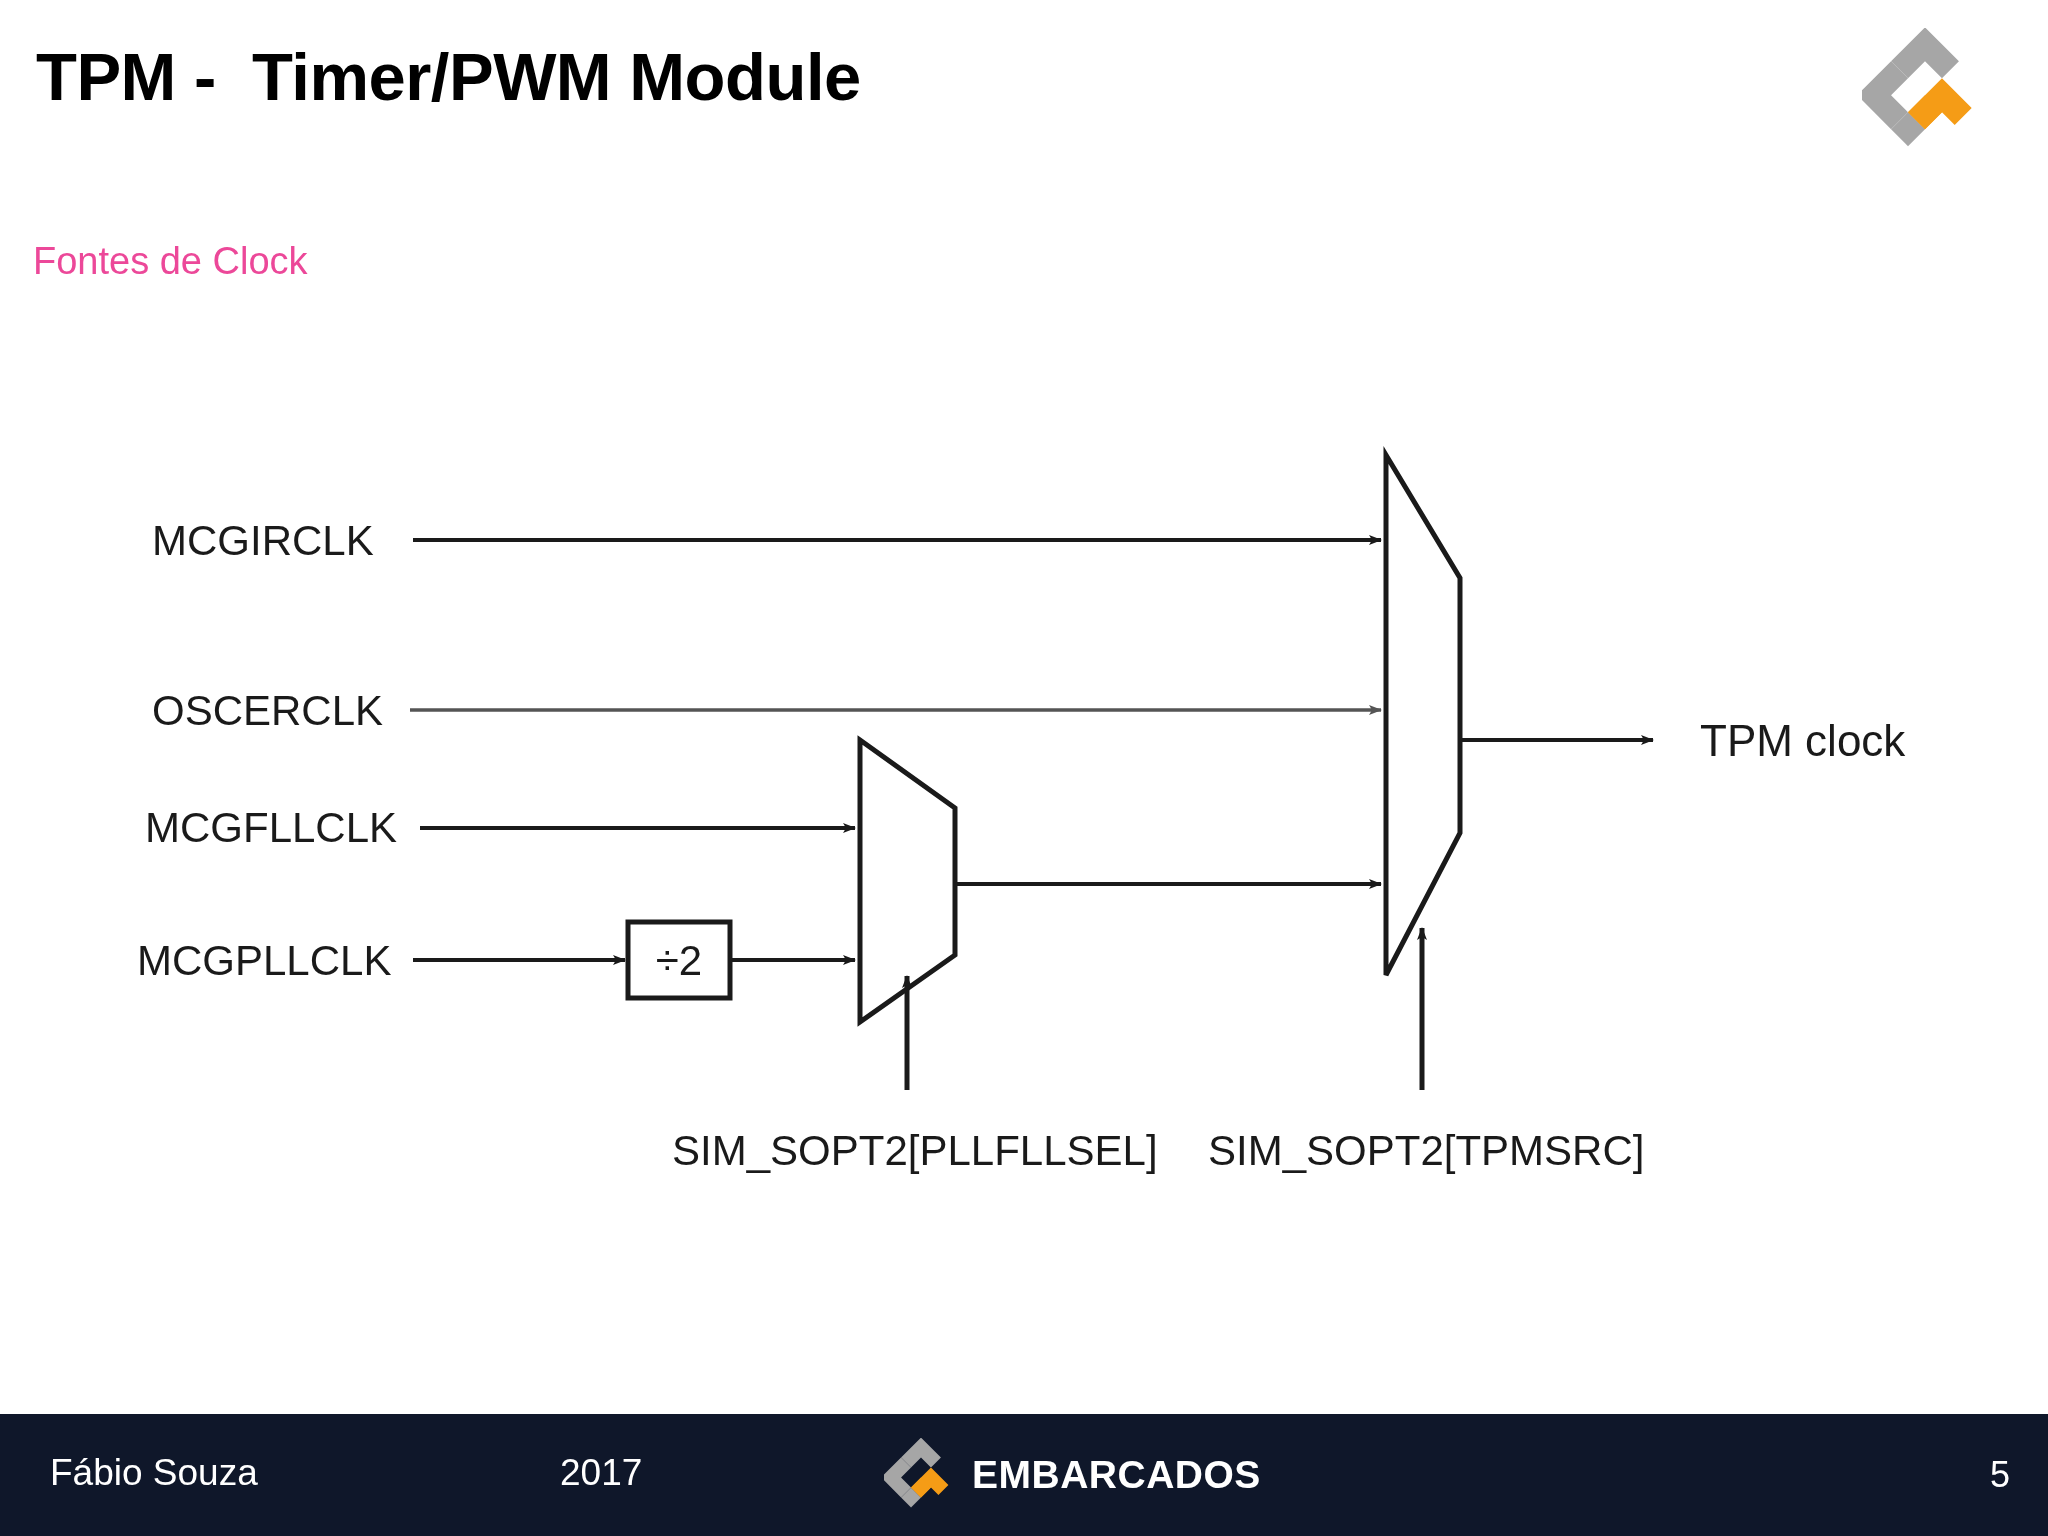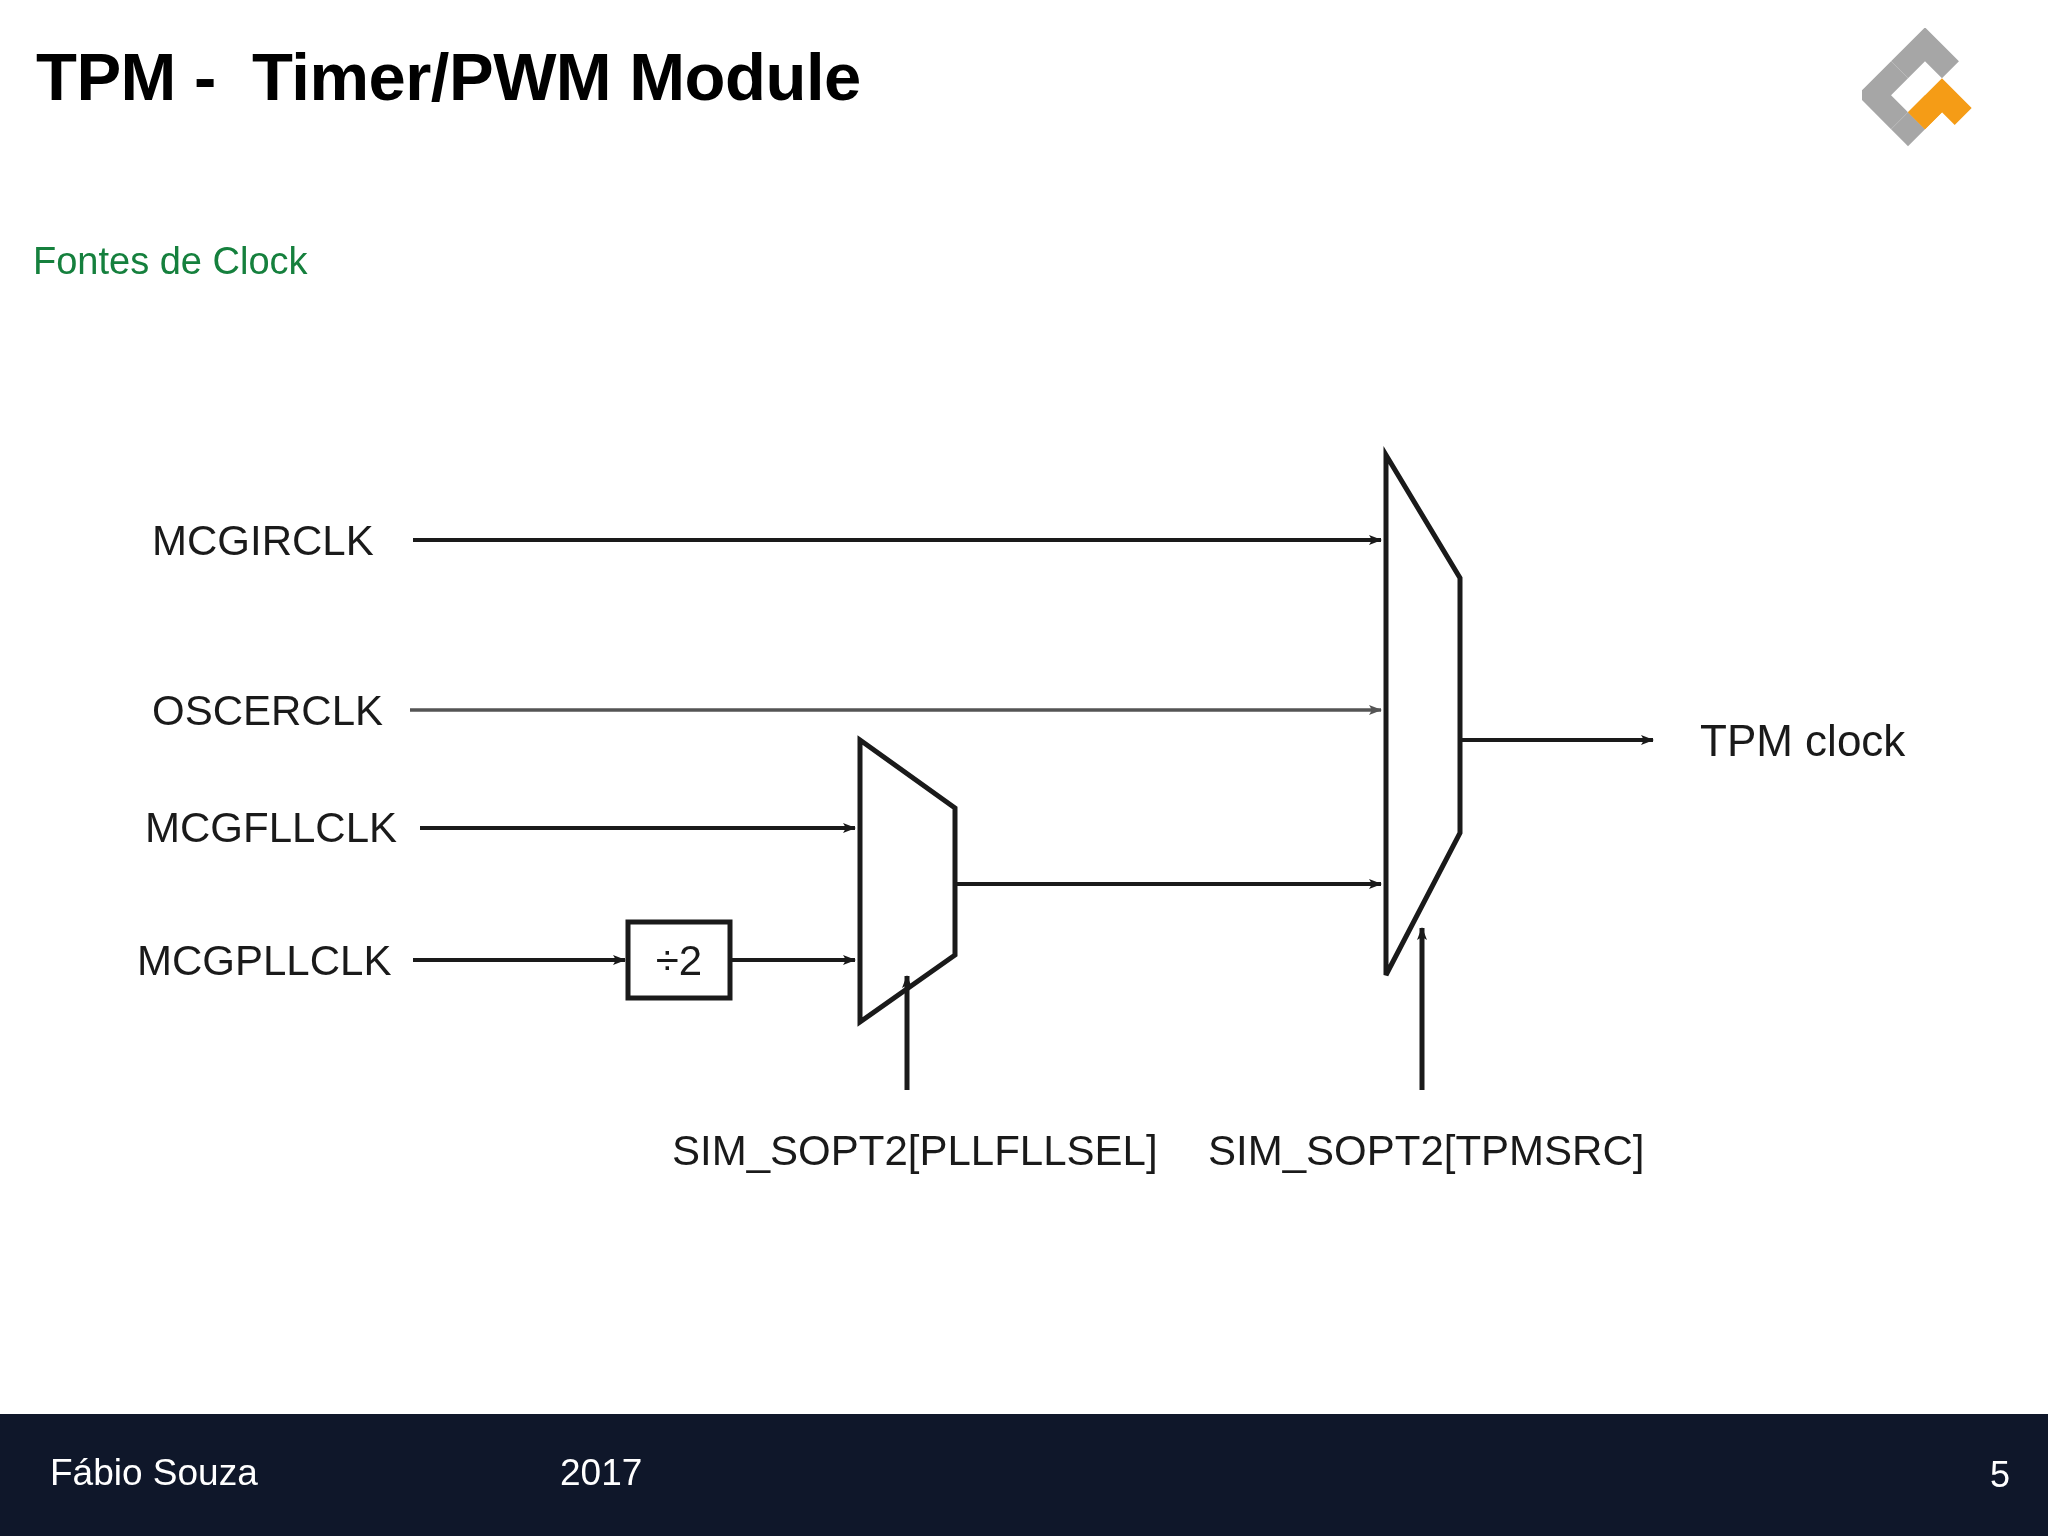--- a/index.html
+++ b/index.html
@@ -28,21 +28,21 @@
     white-space: pre;
   }
 
   
   #slide-subtitle {
     position: absolute;
     left: 33px;
     top: 240px;
     font-size: 38px;
     font-weight: normal;
-    color: #15803d;
+    color: #ec4899;
   }
 
   
   #header-logo {
     position: absolute;
     left: 1862px;
     top: 28px;
     width: 126px;
     height: 126px;
   }
@@ -206,17 +206,31 @@
 
       <text x="1700" y="456" font-family="'Liberation Sans', sans-serif" font-size="44" fill="#1a1a1a">TPM clock</text>
     </svg>
   </div>
 
   <div id="footer">
     <div id="footer-author">Fábio Souza</div>
 
     <div id="footer-year">2017</div>
 
+    <div id="footer-brand">
+      <div id="footer-brand-mark">
+        <svg width="74" height="74" viewBox="0 0 126 126" aria-hidden="true">
+          <g transform="rotate(45 63 63)">
+            <path d="M18 18 H66 V42 H42 V66 H18 Z" fill="#a6a6a6"></path>
+            <path d="M18 66 H42 V90 H66 V114 H18 Z" fill="#a6a6a6"></path>
+            <path d="M66 90 H90 V114 H66 Z" fill="#a6a6a6"></path>
+            <path d="M66 42 H108 V66 H90 V90 H66 Z" fill="#f59c16"></path>
+            <path d="M66 66 H90 V90 H66 Z" fill="#f59c16"></path>
+          </g>
+        </svg>
+      </div>
+      <div id="footer-brand-name">EMBARCADOS</div>
+    </div>
 
     <div id="footer-page">5</div>
   </div>
 
 </div>
 
 </body></html>

